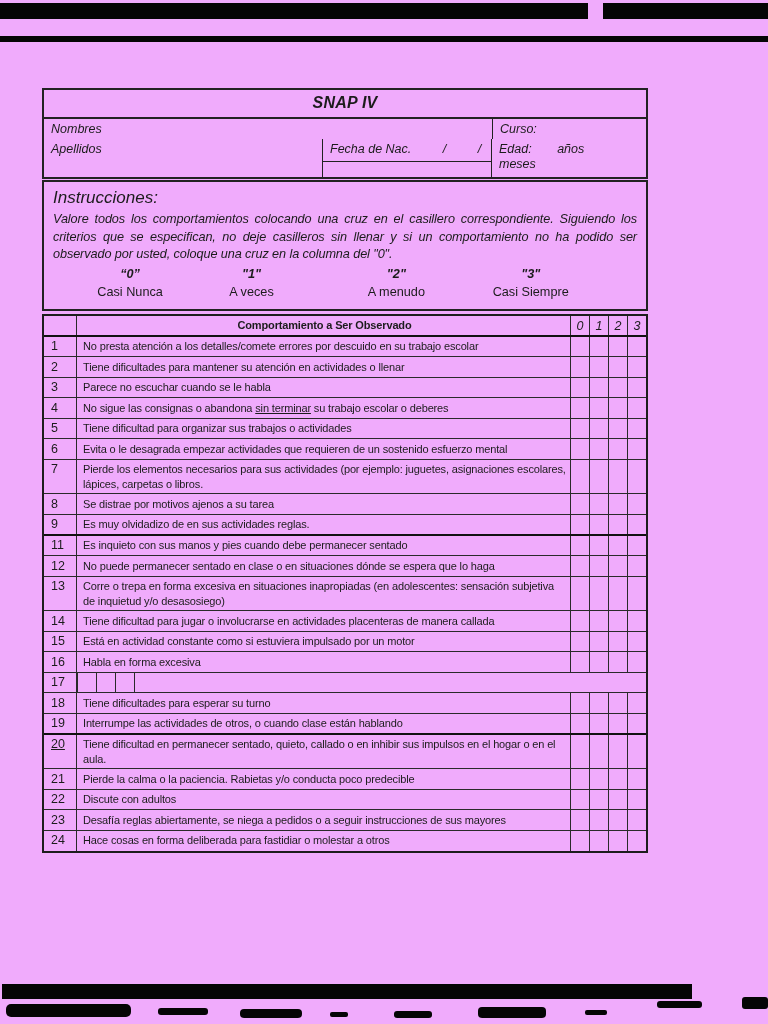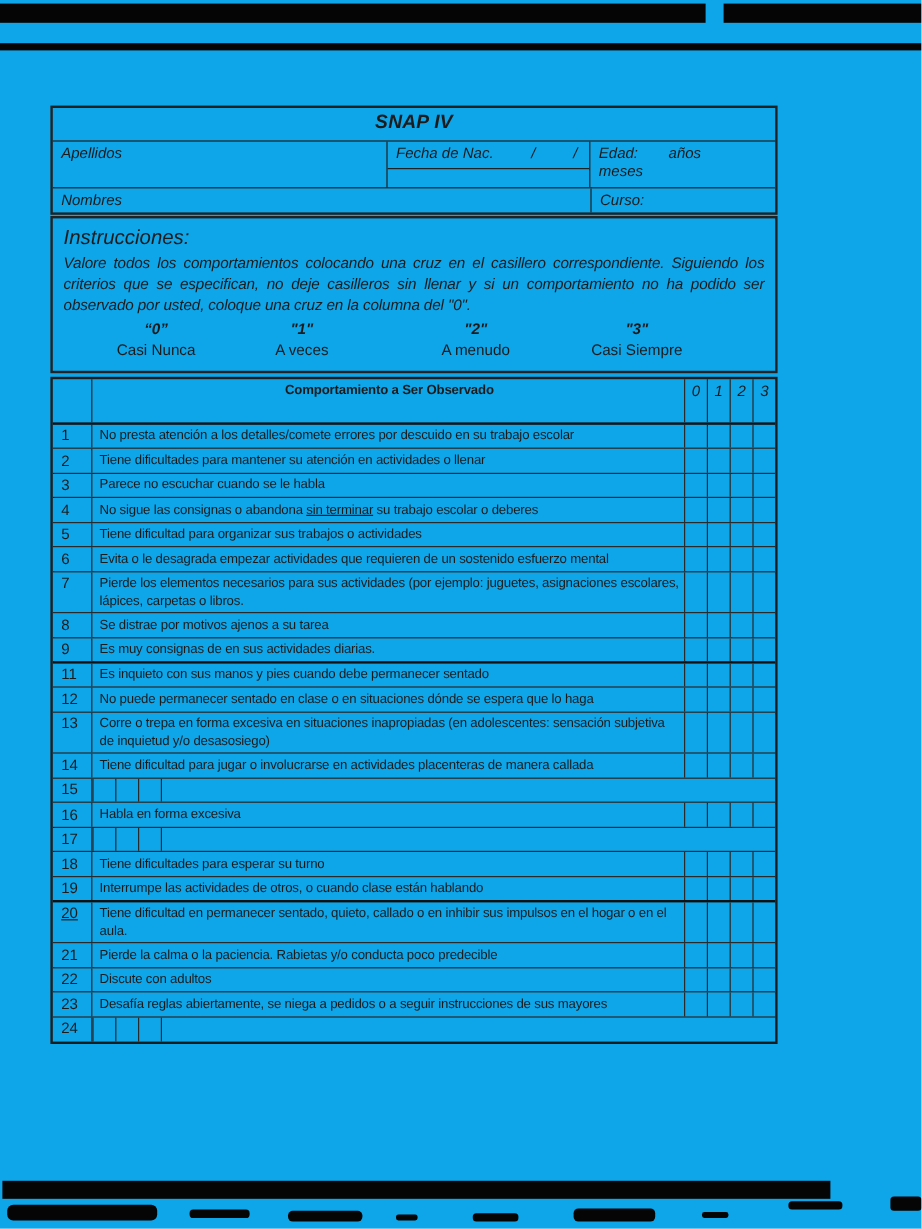--- a/index.html
+++ b/index.html
@@ -1,18 +1,18 @@
 <!DOCTYPE html>
 <html><head>
 <meta charset="utf-8">
 <style>
   * { box-sizing: border-box; margin: 0; padding: 0; }
   html,body { width: 768px; background: #ffffff; }
   body { font-family: "Liberation Sans", sans-serif; color: #1c1c1c; }
-  .page { position: relative; width: 768px; height: 1024px; background: #0ea5e9; overflow: hidden; }
+  .page { position: relative; width: 768px; height: 1024px; background: #f0abfc; overflow: hidden; }
 
   
   .artifact { position: absolute; background: #050505; }
   .a-top-left   { left:0;   top:3;    top:3px;   width:588px; height:16px; }
   .a-top-right  { left:603px; top:3px;  width:165px; height:16px; }
   .a-top-line   { left:0;   top:36px;  width:768px; height:6px; }
   .a-bot-bar    { left:2px; top:984px; width:690px; height:15px; }
   .a-b1 { left:6px;   top:1004px; width:125px; height:13px; border-radius:5px; }
   .a-b2 { left:158px; top:1008px; width:50px;  height:7px;  border-radius:3px; }
   .a-b3 { left:240px; top:1009px; width:62px;  height:9px;  border-radius:4px; }
@@ -55,21 +55,21 @@
   .scale-row { margin-top: 3px; font-weight: bold; }
   .scale-labels { margin-top: 1px; font-style: normal; }
   .scale-pos { position: absolute; transform: translateX(-50%); white-space: nowrap; top: 0; }
   .scale-pos.p1 { left: 13.2%; }
   .scale-pos.p2 { left: 34%; }
   .scale-pos.p3 { left: 58.8%; }
   .scale-pos.p4 { left: 81.8%; }
 
   
   .qtable { border: 2px solid #1d1d1d; border-top-width: 2.4px; margin-top: 3px; }
-  .thead { display: flex; height: 38px; border-bottom: 2.4px solid #111; justify-content: center; }
+  .thead { display: flex; height: 21px; border-bottom: 2.4px solid #111; justify-content: center; }
   .thead .qtext { text-align: center; font-weight: bold; font-size: 12.8px; padding-top: 3px; letter-spacing: -0.1px; }
   .thead .score { font-style: italic; font-size: 12.5px; text-align: center; padding-top: 3px; }
   .trow { display: flex; min-height: 20.5px; border-bottom: 1.3px solid #2a2a2a; }
   .trow:last-child { border-bottom: none; }
   .trow.thick-bottom { border-bottom: 2.8px solid #111; }
   .cell.num { width: 33px; border-right: 1.3px solid #2a2a2a; font-size: 12.5px; padding: 2.5px 0 0 7px; }
   .cell.qtext { flex: 1; font-size: 11px; line-height: 14.5px; padding: 2.5px 4px 2px 6px; letter-spacing: -0.15px; }
   .cell.score { width: 19px; border-left: 1.3px solid #2a2a2a; }
   .u { text-decoration: underline; }
 </style>
@@ -89,40 +89,40 @@
   <div class="artifact a-b5"></div>
   <div class="artifact a-b6"></div>
   <div class="artifact a-b7"></div>
   <div class="artifact a-b8"></div>
   <div class="artifact a-b9"></div>
 
   <div class="doc">
 
     <div class="hdr-table">
       <div class="title-row">SNAP IV</div>
+      <div class="hdr-row rc">
+        <div class="hcell c-nombres">Nombres</div>
+        <div class="hcell c-curso">Curso:</div>
+      </div>
       <div class="hdr-row rb">
         <div class="hcell c-apellidos">Apellidos</div>
         <div class="c-fecha">
           <div class="fecha-line">
             <span>Fecha de Nac.</span>
             <span class="slash">/</span>
             <span class="slash">/</span>
           </div>
         </div>
         <div class="c-edad">
           <div class="edad-l1">
             <span>Edad:</span>
             <span class="unit">años</span>
           </div>
           <div class="edad-l2">meses</div>
         </div>
-      </div>
-      <div class="hdr-row rc">
-        <div class="hcell c-nombres">Nombres</div>
-        <div class="hcell c-curso">Curso:</div>
       </div>
     </div>
 
     <div class="instr">
       <div class="instr-label">Instrucciones:</div>
       <div class="instr-line">Valore todos los comportamientos colocando una cruz en el casillero correspondiente. Siguiendo los</div>
       <div class="instr-line">criterios que se especifican, no deje casilleros sin llenar y si un comportamiento no ha podido ser</div>
       <div class="instr-line last">observado por usted, coloque una cruz en la columna del "0".</div>
       <div class="scale-row">
         <span class="scale-pos p1">“0”</span>
@@ -207,21 +207,21 @@
           <div class="trow">
             <div class="cell num"><span>8</span></div>
             <div class="cell qtext"><span>Se distrae por motivos ajenos a su tarea</span></div>
             <div class="cell score"></div>
             <div class="cell score"></div>
             <div class="cell score"></div>
             <div class="cell score"></div>
           </div>
           <div class="trow thick-bottom">
             <div class="cell num"><span>9</span></div>
-            <div class="cell qtext"><span>Es muy consignas de en sus actividades diarias.</span></div>
+            <div class="cell qtext"><span>Es muy olvidadizo de en sus actividades reglas.</span></div>
             <div class="cell score"></div>
             <div class="cell score"></div>
             <div class="cell score"></div>
             <div class="cell score"></div>
           </div>
           <div class="trow">
             <div class="cell num"><span>11</span></div>
             <div class="cell qtext"><span>Es inquieto con sus manos y pies cuando debe permanecer sentado</span></div>
             <div class="cell score"></div>
             <div class="cell score"></div>
@@ -247,20 +247,21 @@
           <div class="trow">
             <div class="cell num"><span>14</span></div>
             <div class="cell qtext"><span>Tiene dificultad para jugar o involucrarse en actividades placenteras de manera callada</span></div>
             <div class="cell score"></div>
             <div class="cell score"></div>
             <div class="cell score"></div>
             <div class="cell score"></div>
           </div>
           <div class="trow">
             <div class="cell num"><span>15</span></div>
+            <div class="cell qtext"><span>Está en actividad constante como si estuviera impulsado por un motor</span></div>
             <div class="cell score"></div>
             <div class="cell score"></div>
             <div class="cell score"></div>
             <div class="cell score"></div>
           </div>
           <div class="trow">
             <div class="cell num"><span>16</span></div>
             <div class="cell qtext"><span>Habla en forma excesiva</span></div>
             <div class="cell score"></div>
             <div class="cell score"></div>
@@ -317,20 +318,21 @@
           <div class="trow">
             <div class="cell num"><span>23</span></div>
             <div class="cell qtext"><span>Desafía reglas abiertamente, se niega a pedidos o a seguir instrucciones de sus mayores</span></div>
             <div class="cell score"></div>
             <div class="cell score"></div>
             <div class="cell score"></div>
             <div class="cell score"></div>
           </div>
           <div class="trow">
             <div class="cell num"><span>24</span></div>
+            <div class="cell qtext"><span>Hace cosas en forma deliberada para fastidiar o molestar a otros</span></div>
             <div class="cell score"></div>
             <div class="cell score"></div>
             <div class="cell score"></div>
             <div class="cell score"></div>
           </div>
         </div>
     </div>
 
   </div>
 </div>

